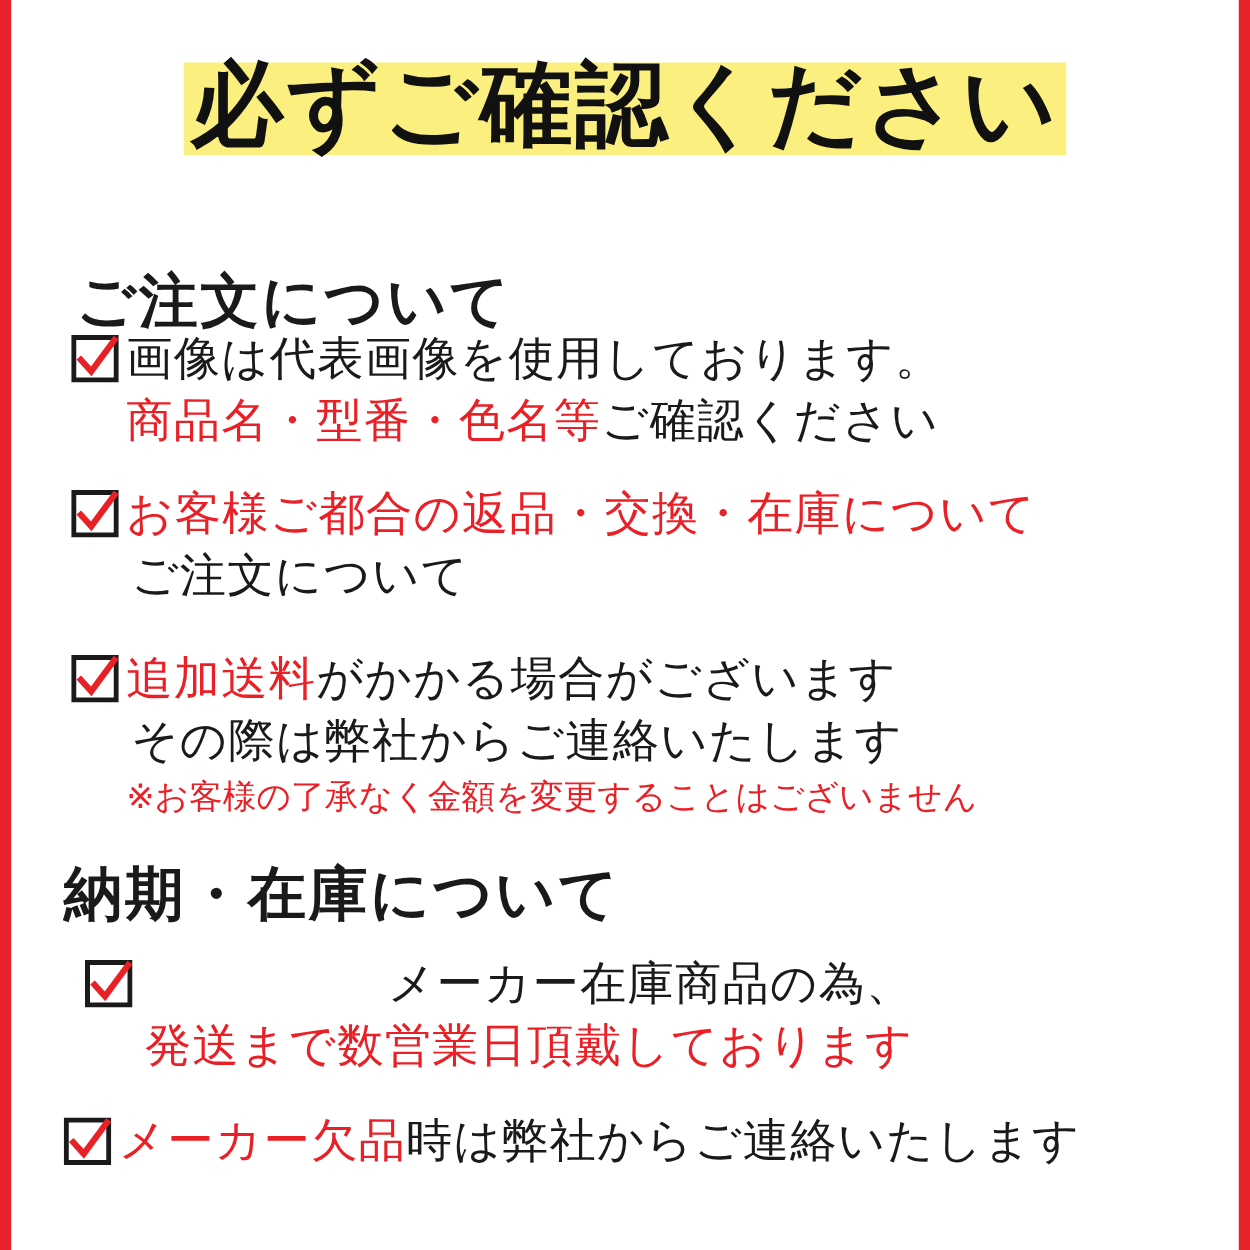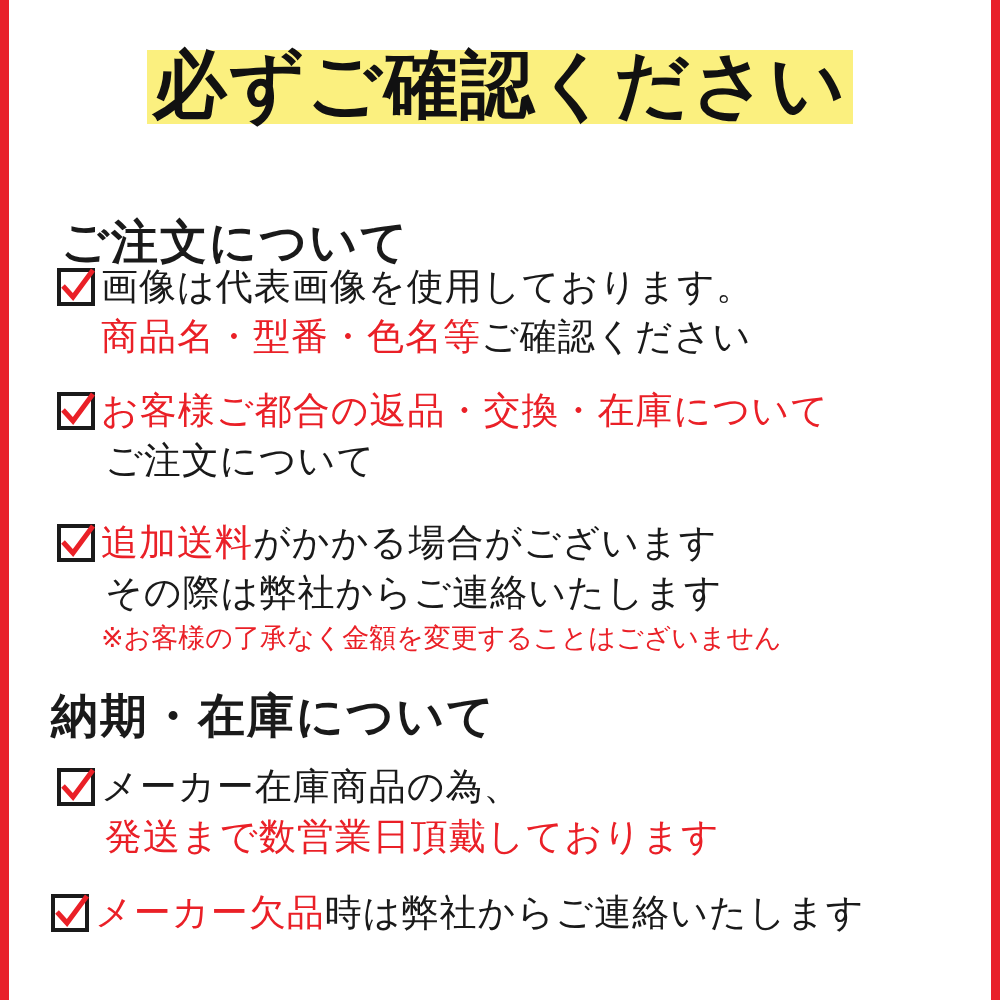--- a/index.html
+++ b/index.html
@@ -108,21 +108,21 @@
     font-size: 27px;
     line-height: 40px;
     color: #ea2027;
     letter-spacing: 0px;
   }
   .indent { padding-left: 4px; }
 
   #item1 { left: 48px; top: 262px; }
   #item2 { left: 48px; top: 386px; }
   #item3 { left: 48px; top: 518px; }
-  #item4 { left: 48px; top: 762px; }
+  #item4 { left: 59px; top: 762px; text-align: right; }
   #item5 { left: 42px; top: 888px; justify-content: space-between; }
 </style>
 </head>
 <body>
 
 <div class="page">
   <div class="content">
 
     <div class="title-wrap">
       <span class="title-hl">

